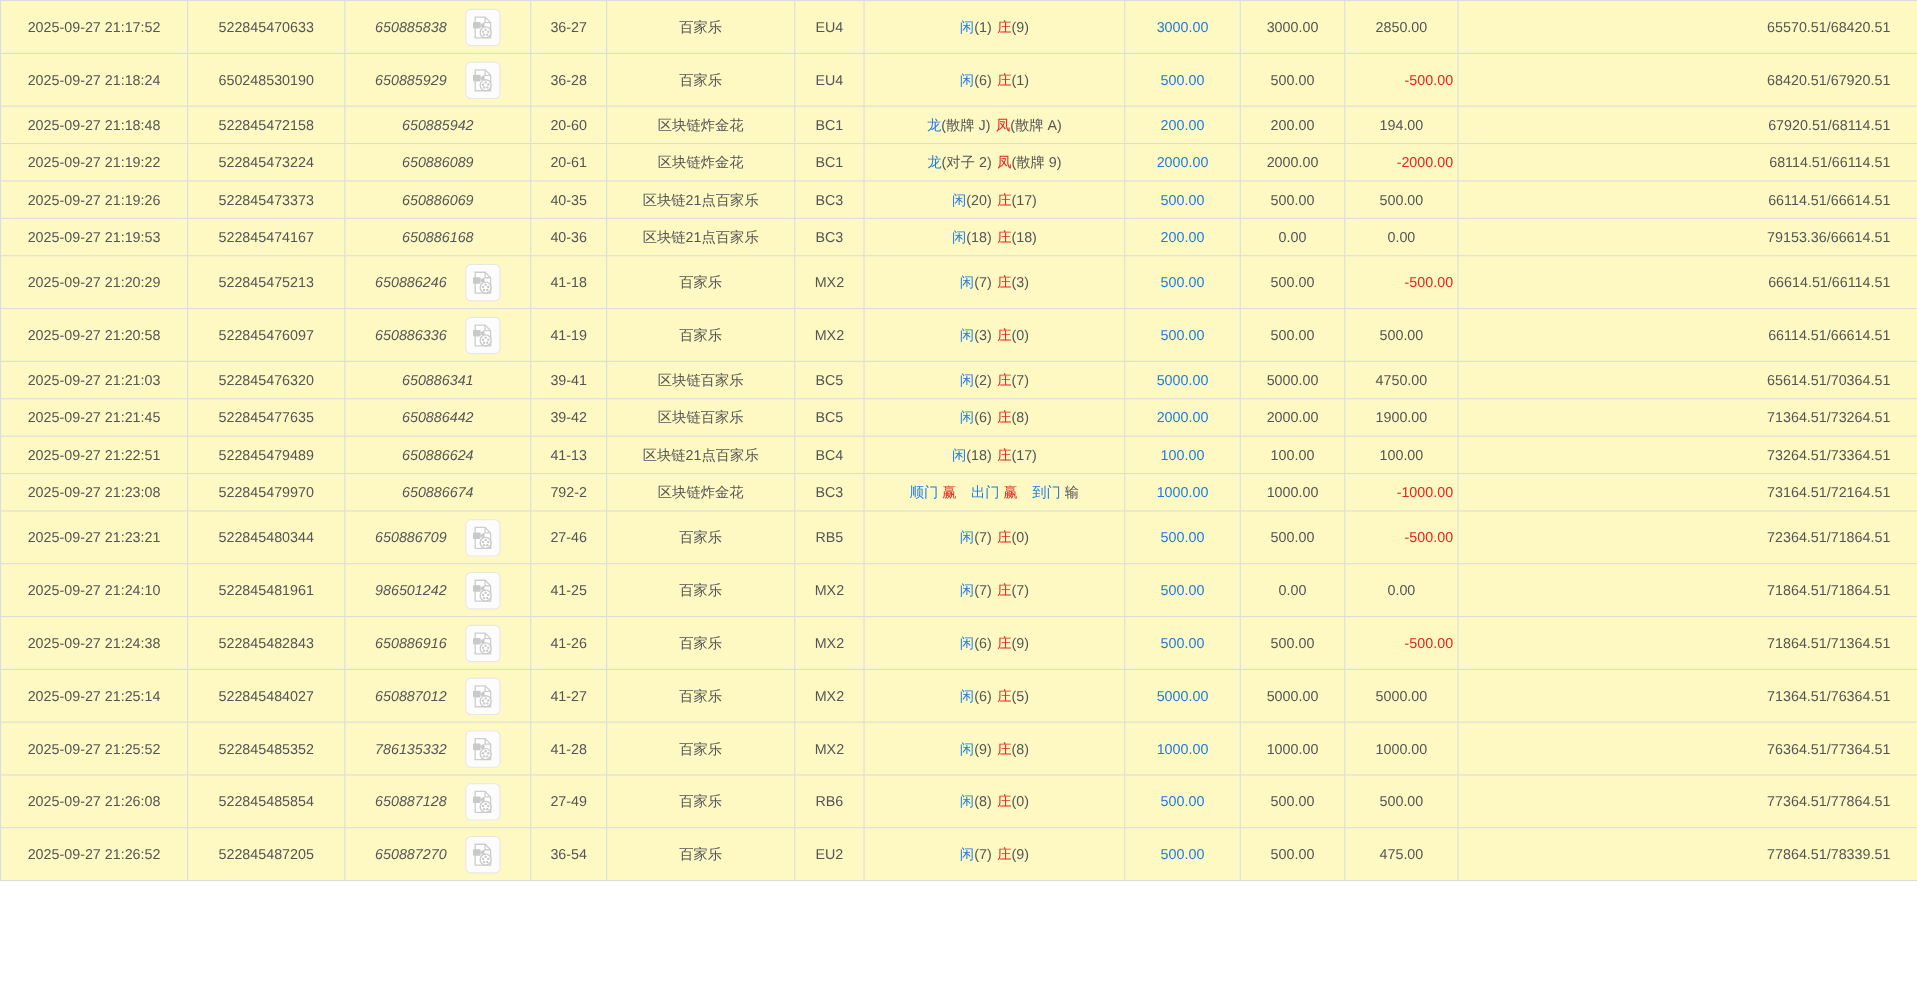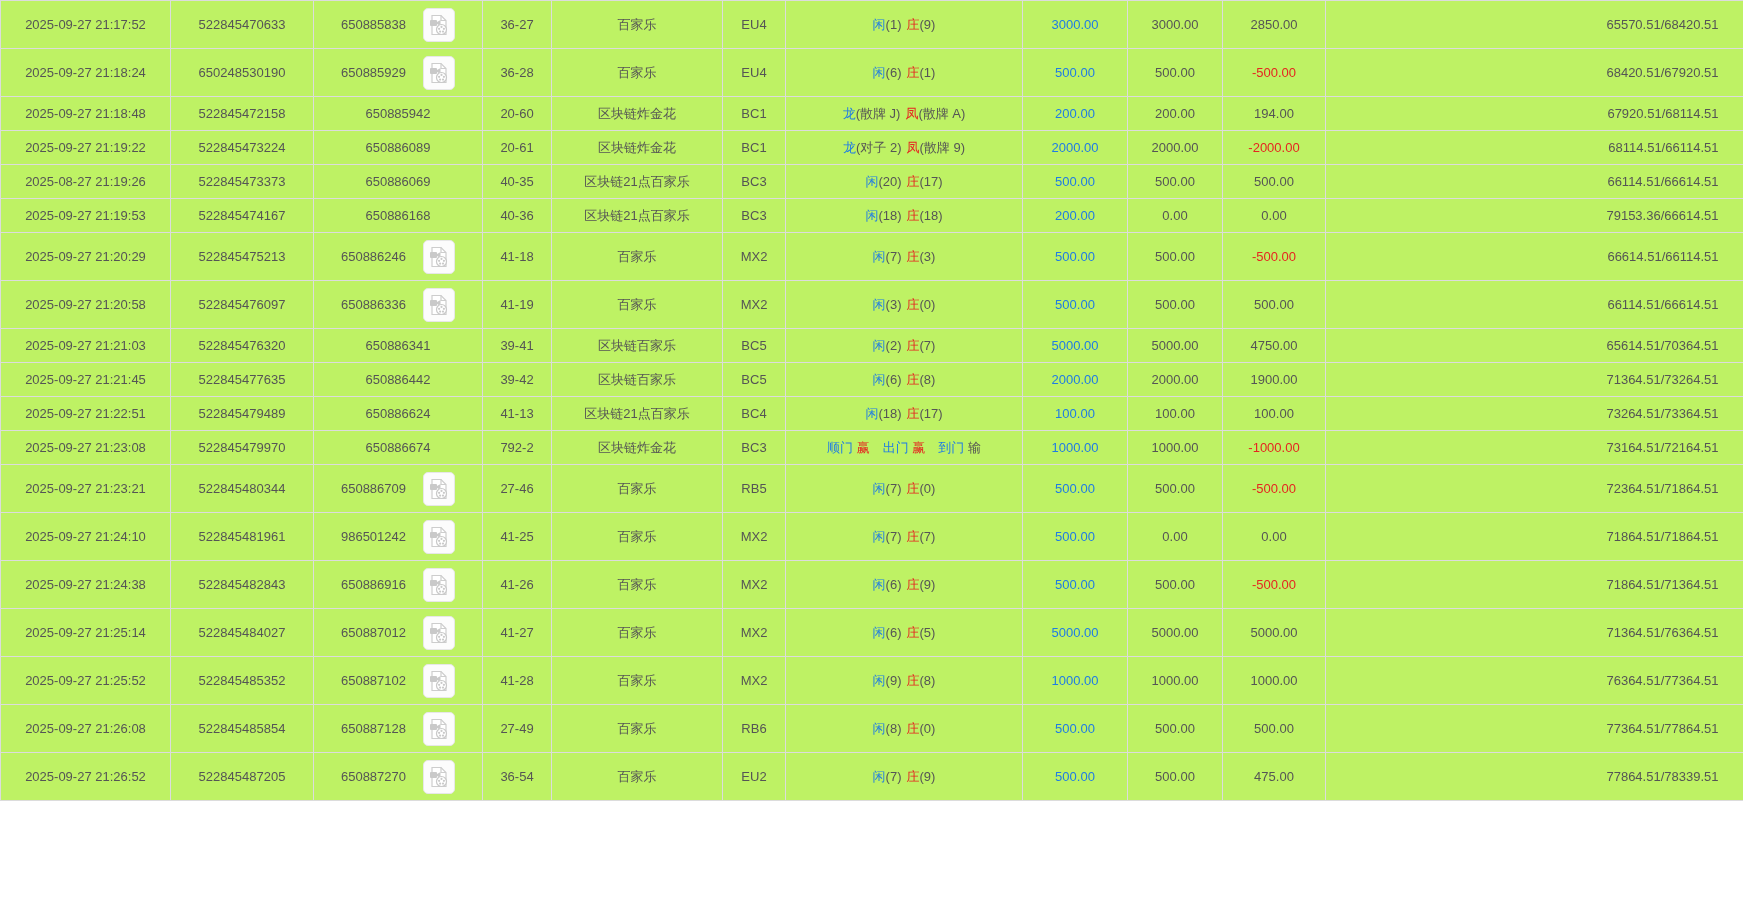--- a/index.html
+++ b/index.html
@@ -9,39 +9,39 @@
     --border:#dcdcdc;
     --icon-stroke:#cdcdcd;
     --icon-border:#e7e7e7;
   }
   html,body{margin:0;padding:0;background:#ffffff;}
   body{
     width:1743px;height:899px;overflow:hidden;
     font-family:"Liberation Sans","DejaVu Sans",sans-serif;
     font-size:13px;color:var(--text);
   }
-  table{border-collapse:collapse;table-layout:fixed;width:1743px;background:#bef264;}
+  table{border-collapse:collapse;table-layout:fixed;width:1743px;background:#fef9c3;}
   td{
     border:1px solid var(--border);
     text-align:center;vertical-align:middle;
     padding:0 4px;height:33px;
     white-space:nowrap;overflow:hidden;
     color:var(--text);
   }
   td:last-child{border-right:none;}
   tr.tall td{height:47px;}
   td.col-balance{text-align:right;padding-right:25px;}
   td.col-bet{color:var(--blue);}
-  td.col-win.neg{color:var(--red);}
+  td.col-win.neg{color:var(--red);text-align:right;}
   .seg-b{color:var(--blue);}
   .seg-r{color:var(--red);}
   .seg-d{color:var(--text);}
   .group + .group{margin-left:5px;}
   td.wide .group + .group{margin-left:13px;}
-  .rid-wrap{display:inline-flex;align-items:center;justify-content:flex-start;gap:17px;}
+  .rid-wrap{display:inline-flex;align-items:center;justify-content:flex-start;gap:17px;font-style:italic;}
   .vicon{
     display:inline-flex;align-items:center;justify-content:center;
     width:30px;height:32px;border:1px solid var(--icon-border);
     border-radius:5px;background:#fcfcfc;cursor:pointer;
   }
   .vicon svg{display:block;}
 </style>
 </head>
 <body>
 
@@ -152,21 +152,21 @@
     <td class="col-round">20-61</td>
     <td class="col-game">区块链炸金花</td>
     <td class="col-table">BC1</td>
     <td class="col-result"><span class="group"><span class="seg seg-b">龙</span><span class="seg seg-d">(对子 2)</span></span><span class="group"><span class="seg seg-r">凤</span><span class="seg seg-d">(散牌 9)</span></span></td>
     <td class="col-bet">2000.00</td>
     <td class="col-valid">2000.00</td>
     <td class="col-win neg">-2000.00</td>
     <td class="col-balance">68114.51/66114.51</td>
   </tr>
       <tr class="short">
-    <td class="col-time">2025-08-27 21:19:26</td>
+    <td class="col-time">2025-09-27 21:19:26</td>
     <td class="col-betid">522845473373</td>
     <td class="col-roundid">
       <span class="rid-wrap">
         <span>650886069</span>
 
       </span>
     </td>
     <td class="col-round">40-35</td>
     <td class="col-game">区块链21点百家乐</td>
     <td class="col-table">BC3</td>
@@ -450,21 +450,21 @@
     <td class="col-bet">5000.00</td>
     <td class="col-valid">5000.00</td>
     <td class="col-win">5000.00</td>
     <td class="col-balance">71364.51/76364.51</td>
   </tr>
       <tr class="tall">
     <td class="col-time">2025-09-27 21:25:52</td>
     <td class="col-betid">522845485352</td>
     <td class="col-roundid">
       <span class="rid-wrap">
-        <span>650887102</span>
+        <span>786135332</span>
         <span class="vicon" title="">
           <svg width="22" height="24" viewBox="0 0 22 24">
             <path d="M4 2.5 h9 l5 5 v14 h-14 z" fill="#ffffff" stroke="#cdcdcd" stroke-width="1.2"></path>
             <path d="M13 2.5 v5 h5" fill="none" stroke="#cdcdcd" stroke-width="1.2"></path>
             <rect x="2" y="7" width="7" height="6" rx="1" fill="#c9c9c9"></rect>
             <path d="M9 9 l3.5 -2 v6 l-3.5 -2 z" fill="#c9c9c9"></path>
             <circle cx="13.5" cy="16.5" r="5" fill="#ffffff" stroke="#c9c9c9" stroke-width="1.2"></circle>
             <circle cx="13.5" cy="13.9" r="1.1" fill="#c9c9c9"></circle>
             <circle cx="11.1" cy="15.8" r="1.1" fill="#c9c9c9"></circle>
             <circle cx="12.1" cy="18.6" r="1.1" fill="#c9c9c9"></circle>

